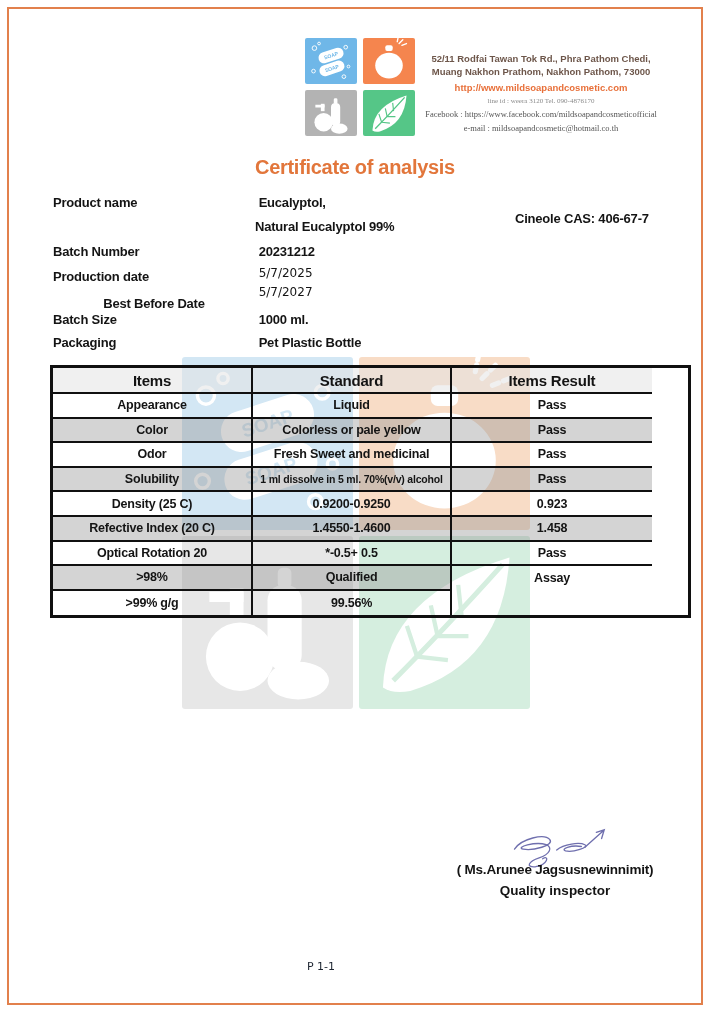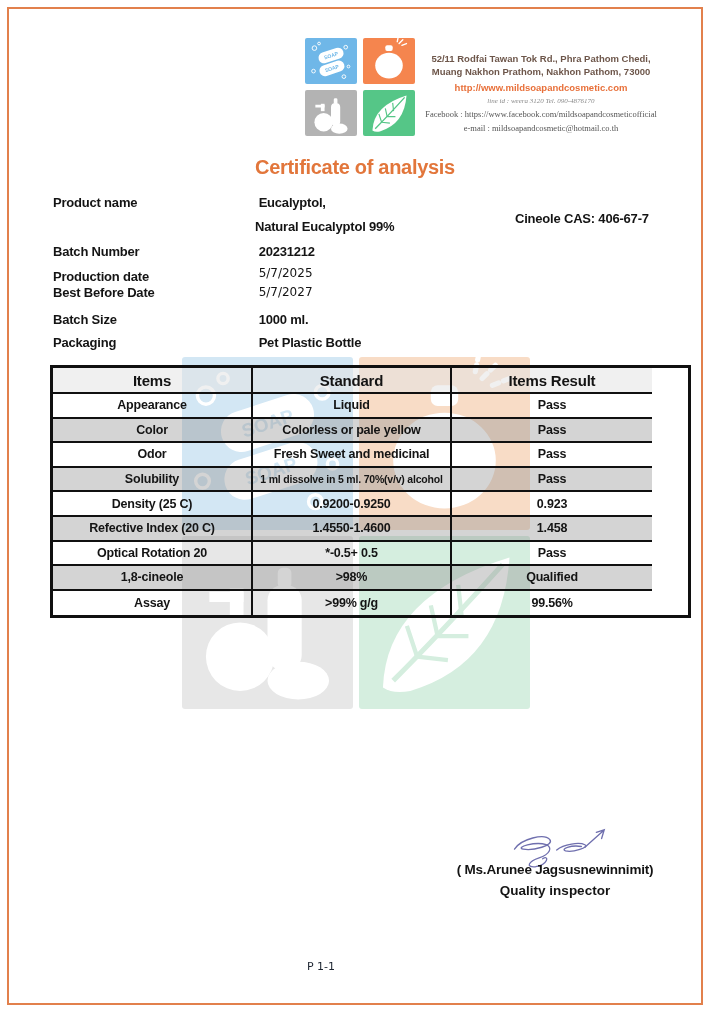--- a/index.html
+++ b/index.html
@@ -16,21 +16,21 @@
     display:grid;grid-template-columns:52px 52px;grid-template-rows:46px 46px;gap:6px;}
   .logo .tile{border-radius:2px;position:relative;overflow:hidden;}
   .tile svg{position:absolute;inset:0;width:100%;height:100%;}
   .t-blue{background:#6fb7e8;} .t-orange{background:#f5854e;}
   .t-gray{background:#b3b3b3;} .t-green{background:#55c687;}
 
   .head-text{position:absolute;left:425px;top:40px;width:232px;text-align:center;}
   .company{font-size:19px;font-weight:bold;color:#f07a43;letter-spacing:-0.5px;white-space:nowrap;}
   .addr{font-size:9.5px;font-weight:bold;color:#6d564a;margin-top:12px;line-height:13px;}
   .site{font-size:9.5px;font-weight:bold;color:#e8703a;margin-top:4px;}
-  .fineprint{font-family:"Liberation Serif",serif;font-size:7px;color:#8a8a8a;font-style:italic;margin-top:4px;}
+  .fineprint{font-family:"Liberation Serif",serif;font-size:7px;color:#8a8a8a;margin-top:4px;}
   .fb,.mail{font-family:"Liberation Serif",serif;font-size:8.5px;color:#555;margin-top:4px;}
 
   
   .doc-title{position:absolute;left:0;top:156px;width:710px;text-align:center;
     font-size:20px;font-weight:bold;color:#e2763b;letter-spacing:-0.3px;}
 
   
   .info{position:absolute;left:53px;top:195px;width:600px;font-size:13px;font-weight:bold;}
   .irow{position:absolute;left:0;white-space:nowrap;}
   .ilabel{display:inline-block;width:202px;letter-spacing:-0.2px;}
@@ -145,21 +145,21 @@
     </div>
     <div class="irow" style="top:49px;">
       <span class="ilabel">Batch Number</span>
       <span class="ival">20231212</span>
     </div>
     <div class="irow" style="top:70px;">
       <span class="ilabel" style="position:relative;top:4px;">Production date</span>
       <span class="ival plain">5/7/2025</span>
     </div>
     <div class="irow" style="top:89px;">
-      <span class="ilabel" style="position:relative;top:1px;">Best Before Date</span>
+      <span class="ilabel" style="position:relative;top:12px;text-align:center;">Best Before Date</span>
       <span class="ival plain">5/7/2027</span>
     </div>
     <div class="irow" style="top:117px;">
       <span class="ilabel">Batch Size</span>
       <span class="ival">1000 ml.</span>
     </div>
     <div class="irow" style="top:140px;">
       <span class="ilabel">Packaging</span>
       <span class="ival">Pet Plastic Bottle</span>
     </div>
@@ -236,21 +236,20 @@
     <div class="cell">0.923</div>
 
     <div class="cell shade">Refective Index (20 C)</div>
     <div class="cell shade">1.4550-1.4600</div>
     <div class="cell shade">1.458</div>
 
     <div class="cell">Optical Rotation 20</div>
     <div class="cell">*-0.5+ 0.5</div>
     <div class="cell">Pass</div>
 
-    <div class="cell shade">1,8-cineole</div>
     <div class="cell shade">&gt;98%</div>
     <div class="cell shade">Qualified</div>
 
     <div class="cell lastrow">Assay</div>
     <div class="cell lastrow">&gt;99% g/g</div>
     <div class="cell lastrow">99.56%</div>
   </div>
 
   <div class="sig-block">
     <svg class="sig-svg" viewBox="0 0 120 50">

